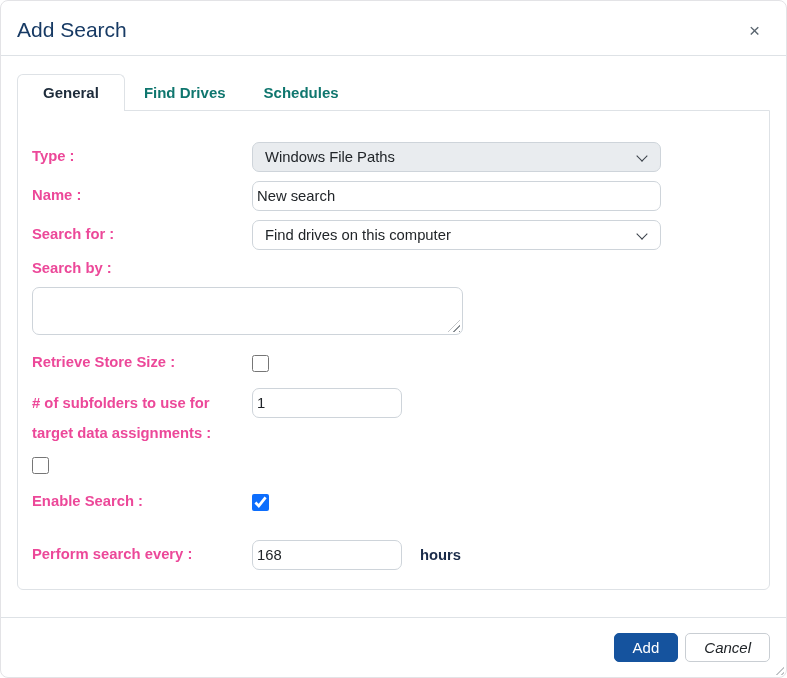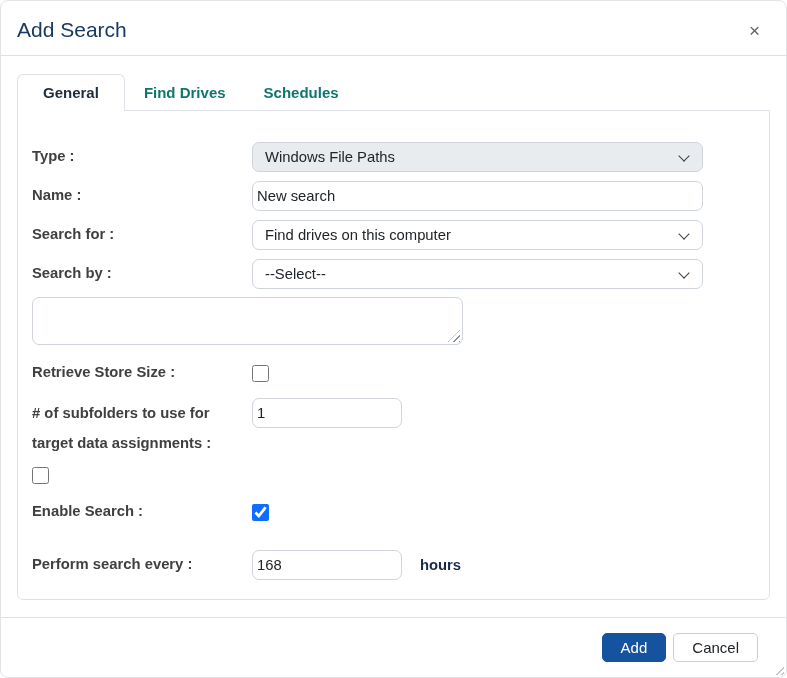--- a/index.html
+++ b/index.html
@@ -50,27 +50,27 @@
     margin: 0 16px;
     padding: 31px 14px 19px 14px;
     position: relative; z-index: 1;
     background: #fff;
   }
   
   .row { display: flex; align-items: center; margin-bottom: 9px; }
   .row.top { align-items: flex-start; }
   .row label, .lbl {
     width: 220px; flex: 0 0 220px;
-    font-weight: 700; font-size: 14.8px; color: #404040;
+    font-weight: 700; font-size: 14.8px; color: #ec4899;
     line-height: 1.35;
   }
   .row.top .lbl { line-height: 30px; }
   .control { position: relative; }
   .select, .text-input, .textarea {
-    width: 451px; height: 30px;
+    width: 409px; height: 30px;
     border: 1px solid #ced4da; border-radius: 7px;
     font-size: 14.8px; color: #212529;
     background: #fff;
     font-family: "Liberation Sans", sans-serif;
   }
   .select {
     display: flex; align-items: center;
     padding: 0 34px 0 12px; cursor: pointer;
   }
   .select.disabled { background: #e9ecef; }
@@ -97,30 +97,30 @@
   }
   .suffix { font-weight: 700; font-size: 14.8px; color: #1a2b49; margin-left: 18px; }
   .mb15 { margin-bottom: 15px; margin-top: 10px; }
   .mb18 { margin-bottom: 18px; }
   .mb8  { margin-bottom: 8px; }
   .mb0  { margin-bottom: 0; margin-top: 28px; }
   
   .spacer { flex: 1; }
   .modal-footer {
     border-top: 1px solid #dee2e6;
-    padding: 15px 28px;
+    padding: 15px 16px;
     display: flex; justify-content: flex-end; gap: 7px;
   }
   .btn {
     font-family: "Liberation Sans", sans-serif;
     font-size: 15px; border-radius: 5px; cursor: pointer;
     padding: 5px 18px; height: 29px; line-height: 1;
   }
   .btn-primary { background: #15539e; color: #fff; border: 1px solid #15539e; }
-  .btn-secondary { background: #fff; color: #212529; border: 1px solid #c9ced3; }
+  .btn-secondary { background: #fff; color: #212529; border: 1px solid #c9ced3; font-style: italic; }
   .modal-grip {
     position: absolute; right: 2px; bottom: 2px; width: 9px; height: 9px;
     background: repeating-linear-gradient(135deg, transparent 0 2.5px, #c3c6c9 2.5px 4px);
     clip-path: polygon(100% 0, 100% 100%, 0 100%);
     cursor: nwse-resize;
   }
 </style>
 </head>
 <body>
 
@@ -161,26 +161,20 @@
       <div class="control">
         <div class="select">
           <span>Find drives on this computer</span>
         </div>
         <span class="chevron"></span>
       </div>
     </div>
 
     <div class="row mb8">
       <span class="lbl">Search by :</span>
-      <div class="control">
-        <div class="select">
-          <span>--Select--</span>
-        </div>
-        <span class="chevron"></span>
-      </div>
     </div>
 
     <div class="row top mb18">
       <div class="textarea-wrap">
         <textarea class="textarea" style=""></textarea>
         <div class="resize-grip"></div>
       </div>
     </div>
 
     <div class="row mb15">

